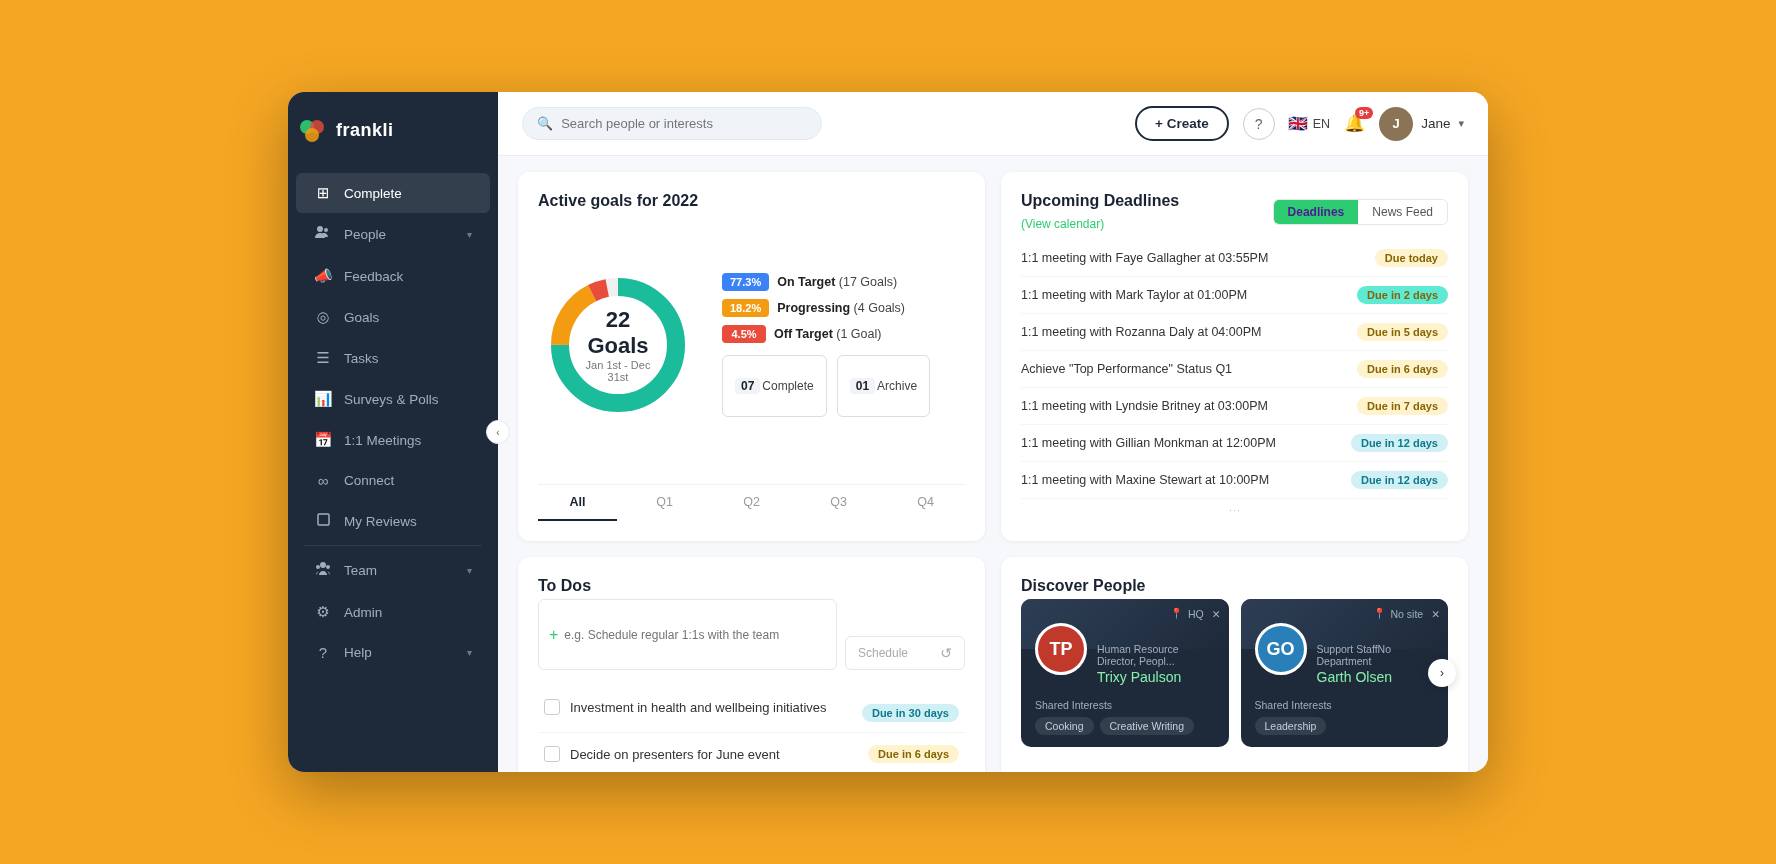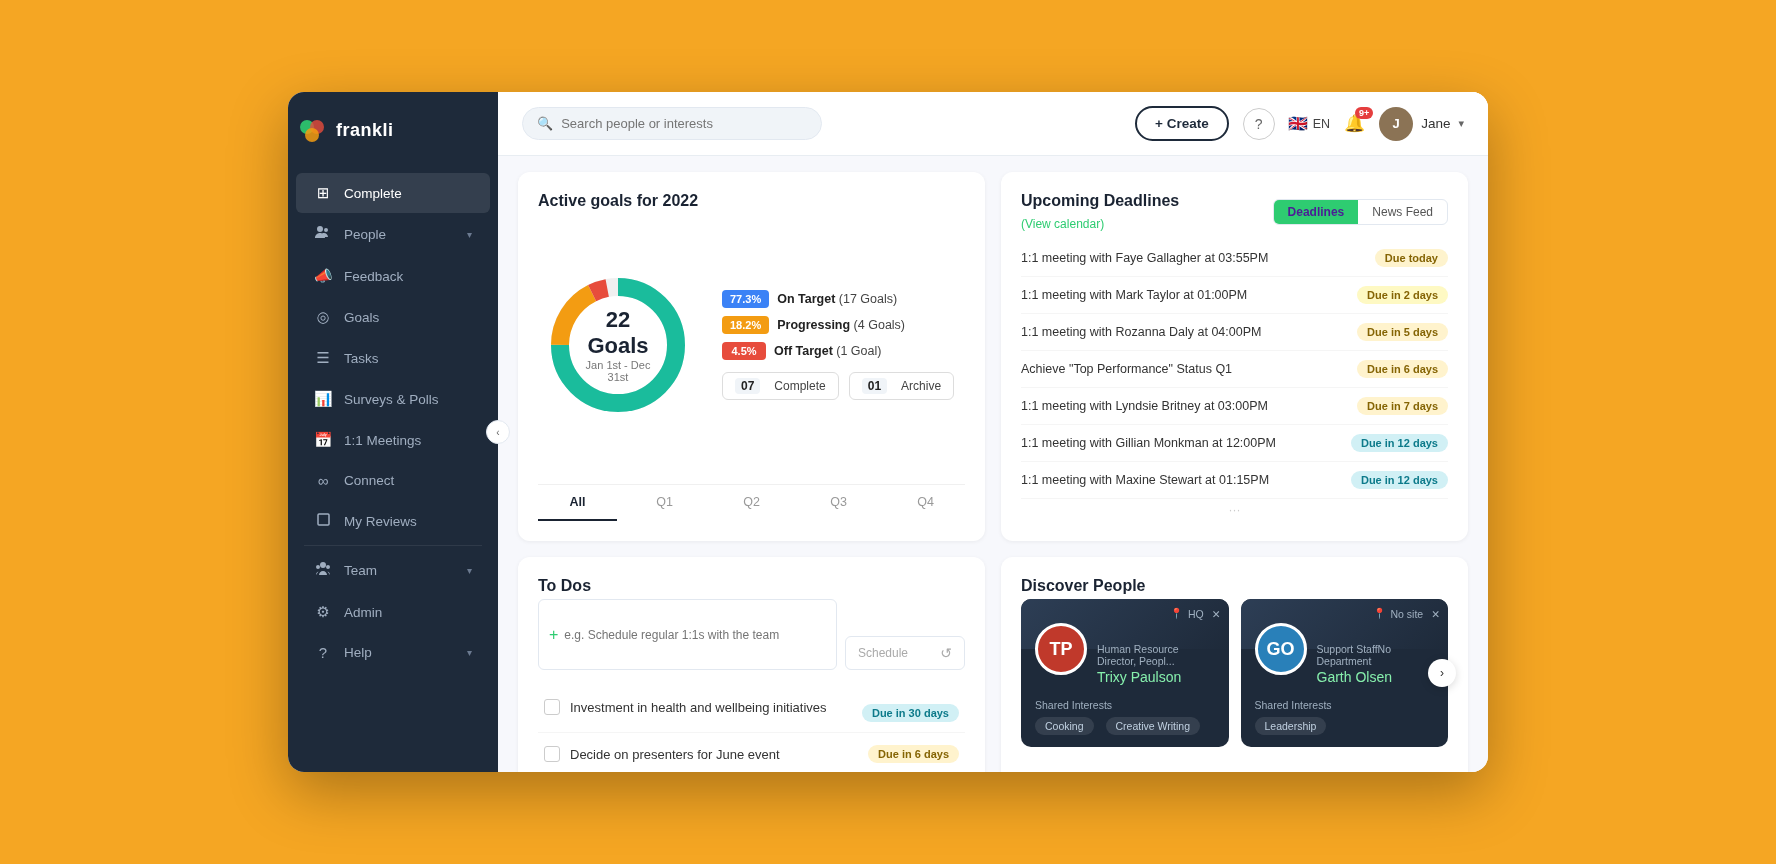--- a/index.html
+++ b/index.html
@@ -272,22 +272,22 @@
     .legend-text strong { color: #222; }
     .goals-actions {
       display: flex;
       align-items: center;
       gap: 10px;
       margin-top: 4px;
     }
     .action-chip {
       display: flex;
       align-items: center;
-      gap: 14px;
-      padding: 5px 12px;
+      gap: 2px;
+      padding: 22px 12px;
       border: 1.5px solid #ddd;
       border-radius: 6px;
       font-size: 12px;
       color: #444;
       cursor: pointer;
     }
     .action-chip .chip-num {
       background: #f0f4f8;
       padding: 1px 6px;
       border-radius: 4px;
@@ -349,21 +349,21 @@
       color: #333;
     }
     .due-badge {
       padding: 3px 10px;
       border-radius: 12px;
       font-size: 11px;
       font-weight: 600;
       white-space: nowrap;
     }
     .due-today { background: #fef3cd; color: #856404; }
-    .due-2days { background: #fef9c3; color: #856404; }
+    .due-2days { background: #5eead4; color: #856404; }
     .due-5days { background: #fff3cd; color: #856404; }
     .due-6days { background: #fff3cd; color: #856404; }
     .due-7days { background: #fff3cd; color: #856404; }
     .due-12days { background: #d1f0f5; color: #0c7a8a; }
     .scrollbar-hint {
       text-align: center;
       padding: 4px;
       color: #ccc;
       font-size: 12px;
     }
@@ -488,21 +488,21 @@
     }
     .person-close {
       margin-left: 4px;
       cursor: pointer;
       color: #a0b0c0;
     }
     .person-role { font-size: 10.5px; color: #a0b0c0; margin-bottom: 2px; }
     .person-name { font-size: 14px; font-weight: 400; color: #86efac; }
     .person-bottom { padding: 0 14px 12px; }
     .shared-label { font-size: 10.5px; color: #a0b0c0; margin-bottom: 6px; }
-    .interest-tags { display: flex; gap: 12px; flex-wrap: wrap; }
+    .interest-tags { display: flex; gap: 6px; flex-wrap: wrap; }
     .interest-tag {
       padding: 3px 10px;
       background: rgba(255,255,255,0.1);
       border-radius: 12px;
       font-size: 10.5px;
       color: #c0d0e0;
     }
     .nav-next {
       position: absolute;
       right: -8px;
@@ -742,21 +742,21 @@
           </div>
           <div class="deadline-item">
             <span>1:1 meeting with Lyndsie Britney at 03:00PM</span>
             <span class="due-badge due-7days">Due in 7 days</span>
           </div>
           <div class="deadline-item">
             <span>1:1 meeting with Gillian Monkman at 12:00PM</span>
             <span class="due-badge due-12days">Due in 12 days</span>
           </div>
           <div class="deadline-item">
-            <span>1:1 meeting with Maxine Stewart at 01:15PM</span>
+            <span>1:1 meeting with Maxine Stewart at 10:00PM</span>
             <span class="due-badge due-12days">Due in 12 days</span>
           </div>
         </div>
         <div class="scrollbar-hint">···</div>
       </div>
 
       <div class="card todos-card">
         <div class="card-title">To Dos</div>
         <div class="todo-input-row">
           <div class="todo-input-wrap">

